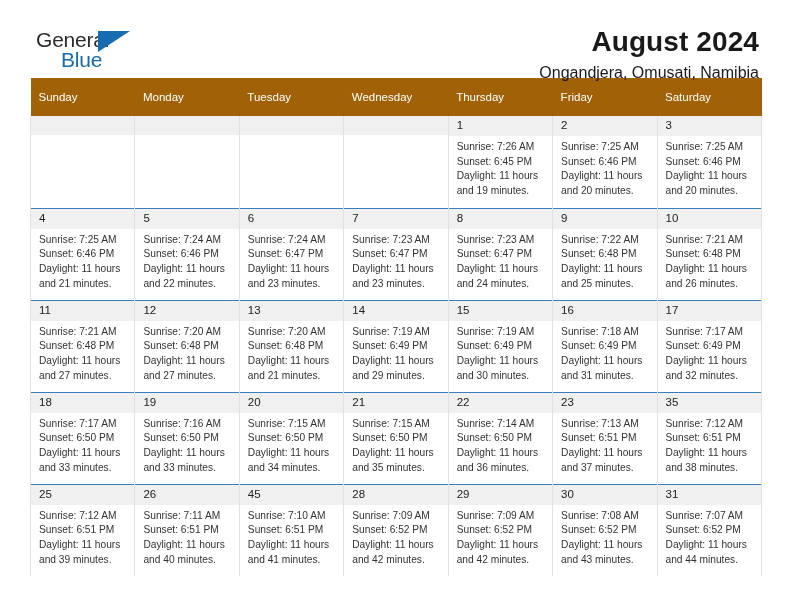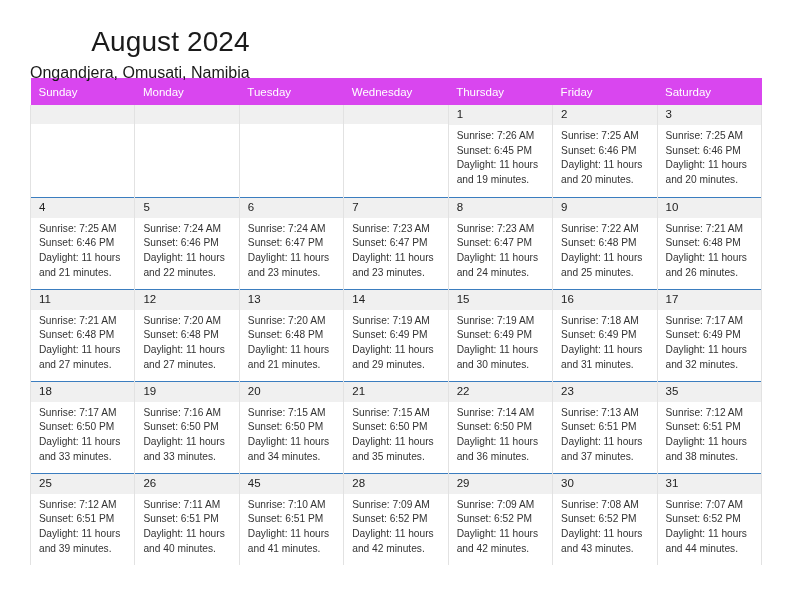--- a/index.html
+++ b/index.html
@@ -67,47 +67,47 @@
     border-bottom: 21px solid transparent;
   }
 
   .title-block {
     text-align: right;
     flex: 0 0 auto;
     padding-right: 3px;
   }
   .cal-title {
     font-size: 28px;
-    font-weight: normal;
+    font-weight: bold;
     color: #1a1a1a;
     line-height: 1.12;
     letter-spacing: 0.1px;
   }
   .cal-subtitle {
     font-size: 16px;
     color: #1a1a1a;
     margin-top: 7px;
     line-height: 1.15;
   }
 
   
   .cal {
     width: 732px;
     border-collapse: collapse;
     table-layout: fixed;
     margin-top: 4px;
   }
   .cal th {
-    background: #d946ef;
+    background: #a16207;
     color: #ffffff;
     font-size: 11.5px;
     font-weight: normal;
     text-align: left;
     padding: 5px 0 5px 8px;
-    height: 27px;
+    height: 38px;
     border: none;
   }
   .cal td {
     width: 104.57px;
     height: 92px;
     vertical-align: top;
     border-left: 1px solid #e2e2e2;
     border-right: 1px solid #e2e2e2;
     border-top: 1px solid #3b7dbf;
     border-bottom: none;
@@ -136,20 +136,25 @@
   }
   .cell-empty .daynum { color: transparent; }
 </style>
 </head>
 <body>
 
 <div class="page">
 
   <div class="header">
 
+    <div class="brand">
+      <span class="brand-general">General</span>
+      <span class="brand-flag"></span>
+      <span class="brand-blue">Blue</span>
+    </div>
 
     <div class="title-block">
       <div class="cal-title">August 2024</div>
       <div class="cal-subtitle">Ongandjera, Omusati, Namibia</div>
     </div>
 
   </div>
 
   <table class="cal">
     <thead>

